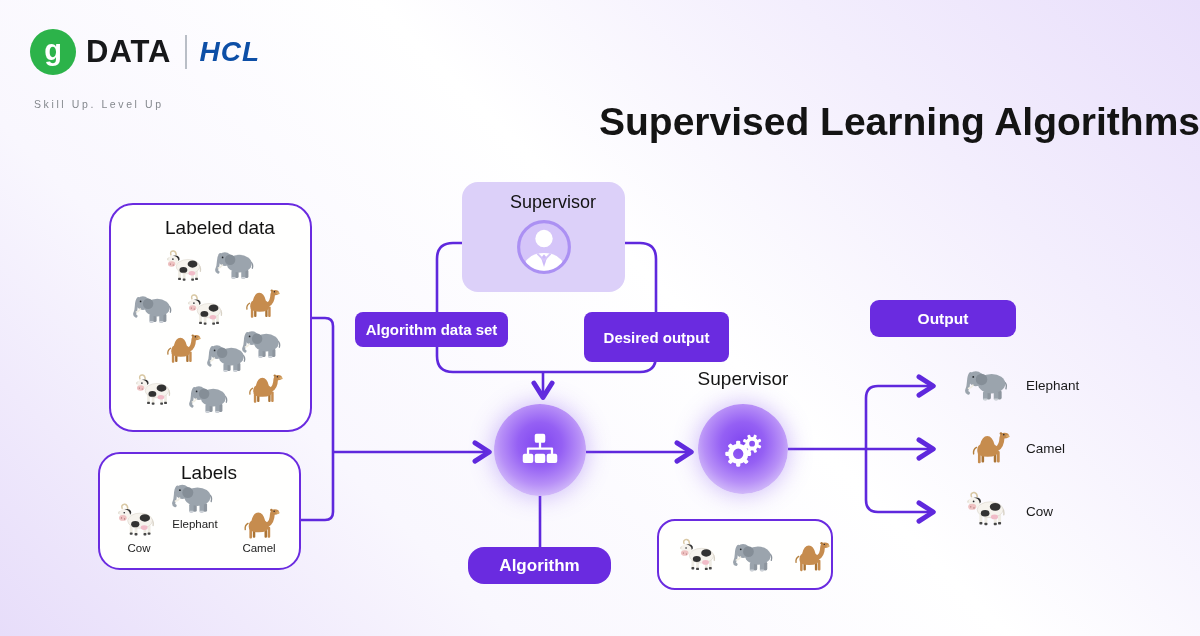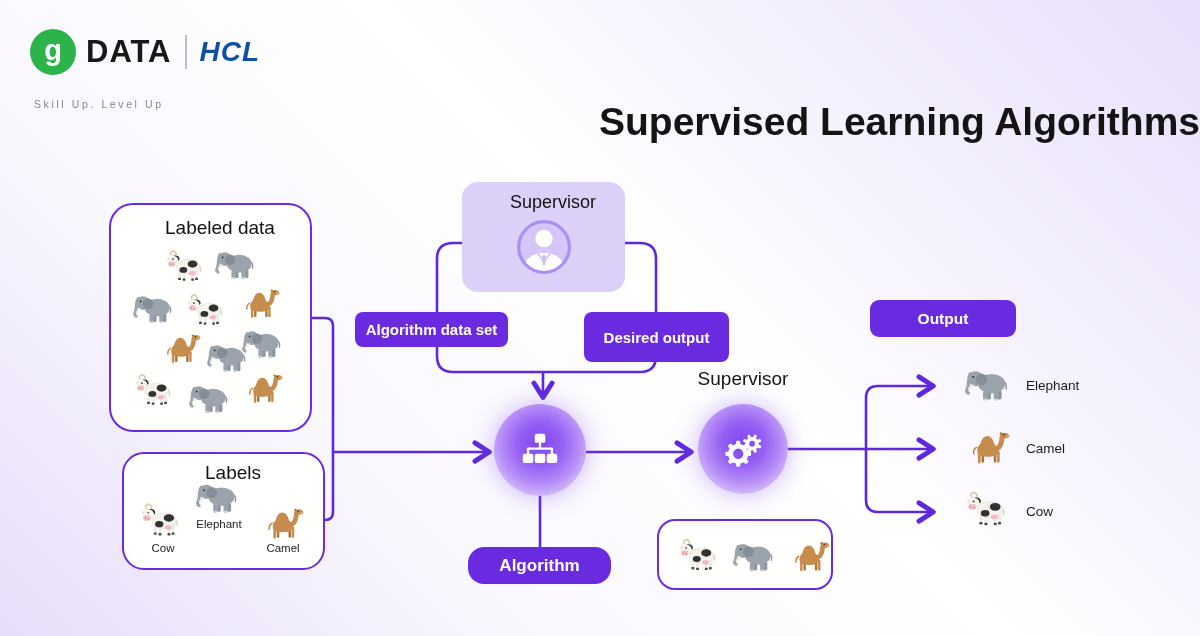--- a/index.html
+++ b/index.html
@@ -173,21 +173,21 @@
         <use href="#sym-cow" xlink:href="#sym-cow"></use>
       </svg>
     <svg class="animal abs" style="left:78px;top:175px" width="42" height="34">
         <use href="#sym-elephant" xlink:href="#sym-elephant"></use>
       </svg>
     <svg class="animal abs" style="left:131px;top:165px" width="42" height="34">
         <use href="#sym-camel" xlink:href="#sym-camel"></use>
       </svg>
   </div>
 
-  <div class="box z2" style="left:98px;top:452px;width:203px;height:118px;border-radius:22px;margin-left:24px;">
+  <div class="box z2" style="left:98px;top:452px;width:203px;height:118px;border-radius:22px;">
     <div class="box-title" style="margin-top:8px;">Labels</div>
     <svg class="animal abs" style="left:16px;top:48px" width="44" height="36">
         <use href="#sym-cow" xlink:href="#sym-cow"></use>
       </svg>
     <div class="caption" style="left:9px;top:88px;width:60px;">Cow</div>
     <svg class="animal abs" style="left:72px;top:24px" width="44" height="36">
         <use href="#sym-elephant" xlink:href="#sym-elephant"></use>
       </svg>
     <div class="caption" style="left:60px;top:64px;width:70px;">Elephant</div>
     <svg class="animal abs" style="left:137px;top:50px" width="44" height="36">

